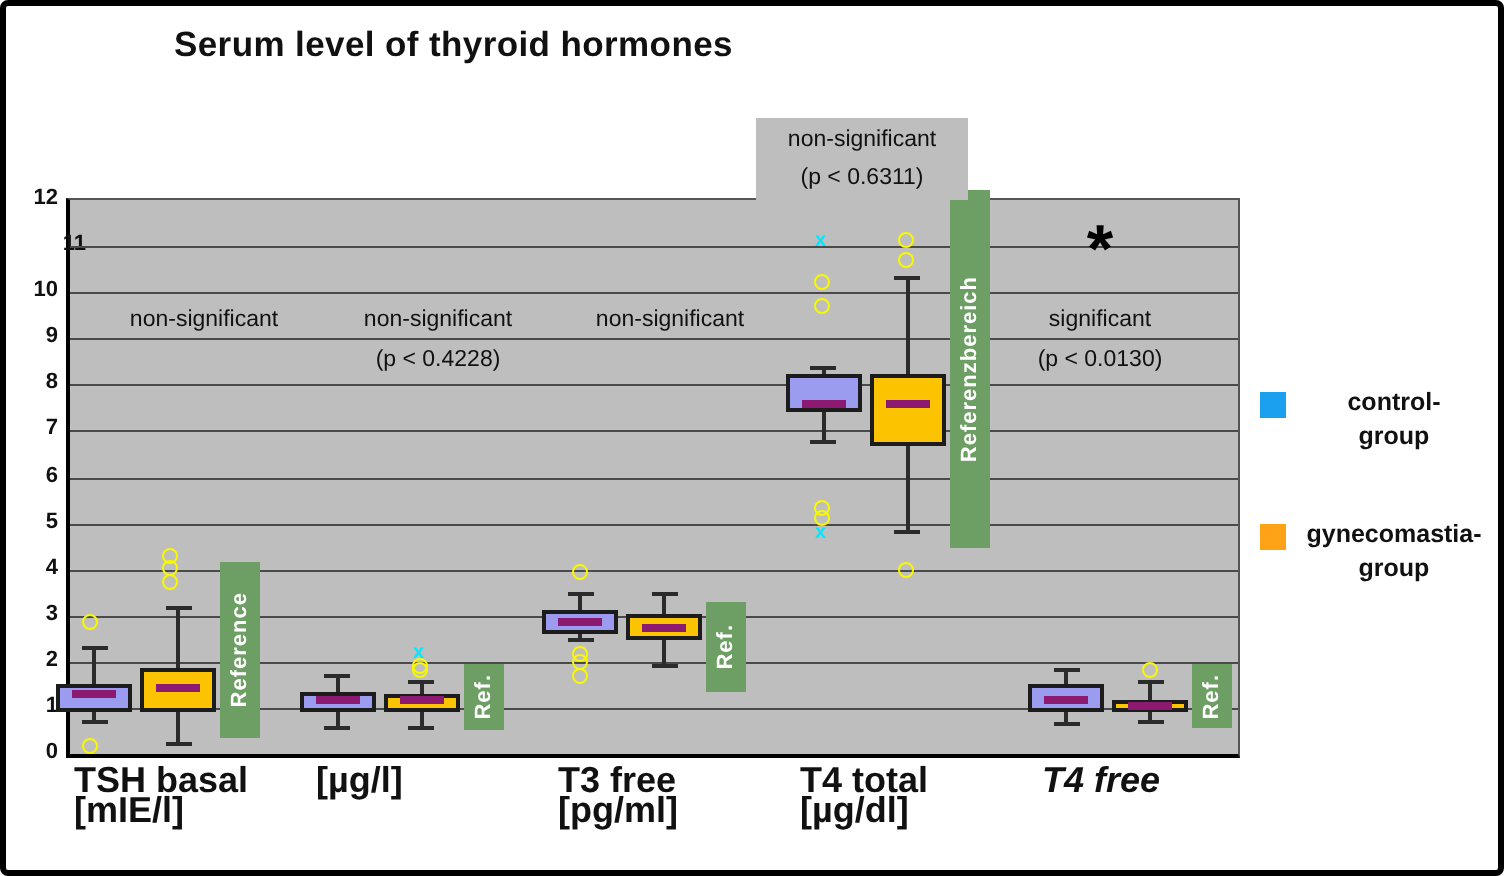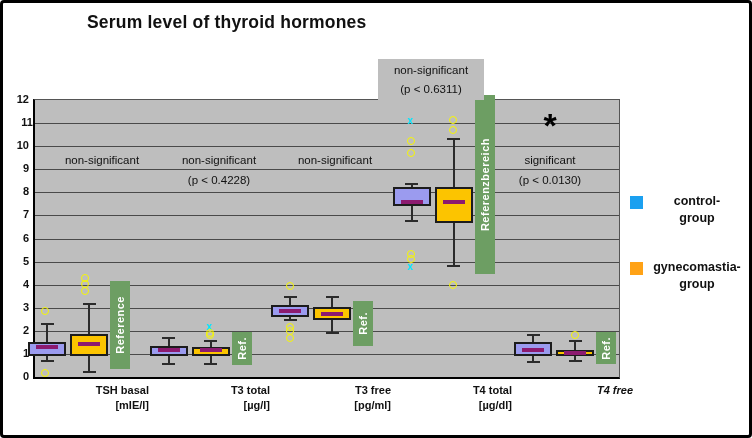--- a/index.html
+++ b/index.html
@@ -1,21 +1,21 @@
 <!DOCTYPE html>
 <html><head>
 <meta charset="utf-8">
 <style>
   html,body{margin:0;padding:0;background:#fff;font-family:"Liberation Sans",sans-serif;}
   #figure{position:relative;width:752px;height:438px;box-sizing:border-box;border:3px solid #000;border-radius:4px;background:#ffffff;overflow:hidden;padding-left:38px;}
   .title{position:absolute;left:84px;top:9px;font-size:17.5px;font-weight:bold;color:#111;letter-spacing:.2px;}
   #plot{position:absolute;left:30px;top:96px;width:584px;height:277px;background:#bebebe;border:1px solid #555;border-left:2px solid #000;border-bottom:2px solid #000;box-sizing:content-box;overflow:visible;}
   .gridline{position:absolute;left:0;width:100%;height:1px;background:#4a4a4a;}
   .ylabel{position:absolute;width:24px;text-align:right;font-size:11px;font-weight:bold;color:#111;height:14px;line-height:14px;}
-  .xlabel{position:absolute;top:380px;width:112px;text-align:right;font-size:11px;font-weight:bold;color:#111;line-height:15px;}
+  .xlabel{position:absolute;top:380px;width:112px;text-align:left;font-size:18px;font-weight:bold;color:#111;line-height:15px;}
   .whisker-stem{position:absolute;width:2px;background:#2b2b2b;}
   .whisker-cap{position:absolute;width:13px;height:2px;background:#2b2b2b;}
   .box{position:absolute;width:38px;border:2px solid #1c1c1c;box-sizing:border-box;}
   .median{position:absolute;width:22px;height:4px;}
   .outlier-circle{position:absolute;width:6px;height:6px;border-radius:50%;border:1.5px solid #f8f800;box-sizing:content-box;}
   .outlier-x{position:absolute;font-size:10px;font-weight:bold;line-height:10px;}
   .refbar{position:absolute;width:20px;display:flex;align-items:center;justify-content:center;overflow:hidden;}
   .refbar span{writing-mode:vertical-rl;transform:rotate(180deg);color:#fff;font-weight:bold;font-size:11px;letter-spacing:.5px;white-space:nowrap;}
   .ann{position:absolute;text-align:center;font-size:11.5px;color:#111;line-height:20px;}
   .ann-box{position:absolute;text-align:center;font-size:11.5px;color:#111;line-height:19px;padding-top:2px;box-sizing:border-box;}
@@ -169,28 +169,27 @@
     <div class="ylabel" style="left: 2px; top: 342.917px;">1</div>
     <div class="ylabel" style="left: 2px; top: 319.833px;">2</div>
     <div class="ylabel" style="left: 2px; top: 296.75px;">3</div>
     <div class="ylabel" style="left: 2px; top: 273.667px;">4</div>
     <div class="ylabel" style="left: 2px; top: 250.583px;">5</div>
     <div class="ylabel" style="left: 2px; top: 227.5px;">6</div>
     <div class="ylabel" style="left: 2px; top: 204.417px;">7</div>
     <div class="ylabel" style="left: 2px; top: 181.333px;">8</div>
     <div class="ylabel" style="left: 2px; top: 158.25px;">9</div>
     <div class="ylabel" style="left: 2px; top: 135.167px;">10</div>
-    <div class="ylabel" style="left: 6px; top: 112.083px;">11</div>
+    <div class="ylabel" style="left: 16px; top: 112.083px;">11</div>
     <div class="ylabel" style="left: 2px; top: 89px;">12</div>
     <div class="xlabel" style="left: 34px;">
       <div>TSH basal</div>
       <div>[mIE/l]</div>
     </div>
     <div class="xlabel" style="left: 155px;">
-      <div>T3 total</div>
       <div>[µg/l]</div>
     </div>
     <div class="xlabel" style="left: 276px;">
       <div>T3 free</div>
       <div>[pg/ml]</div>
     </div>
     <div class="xlabel" style="left: 397px;">
       <div>T4 total</div>
       <div>[µg/dl]</div>
     </div>

